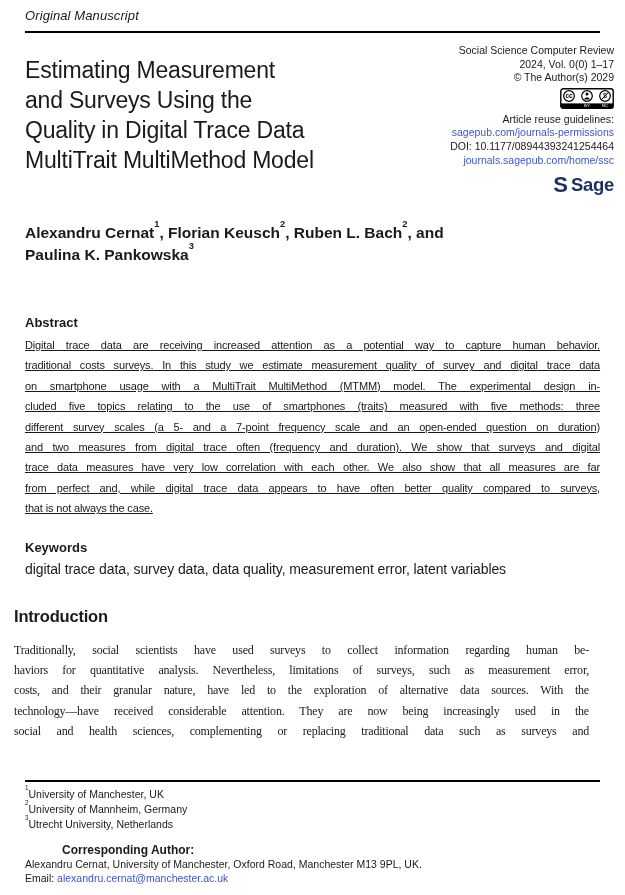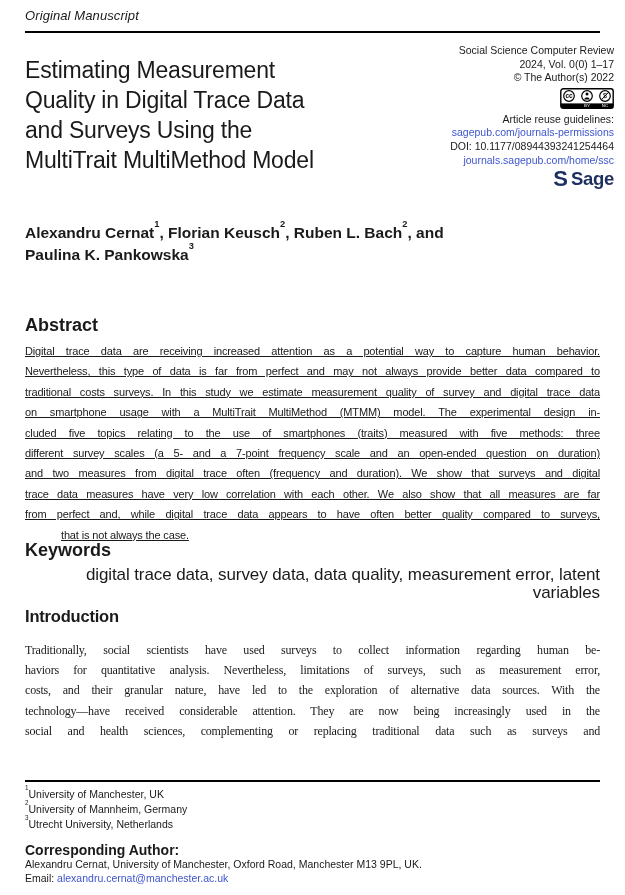--- a/index.html
+++ b/index.html
@@ -16,63 +16,63 @@
   .abs{position:absolute;}
   
   #category{left:25px;top:8px;font-style:italic;font-size:13px;letter-spacing:.1px;}
   #rule1{left:25px;top:31px;width:575px;height:2px;background:#000;}
   
   #title{left:25px;top:55px;width:410px;font-weight:normal;font-size:23px;line-height:30px;letter-spacing:-0.2px;}
   
   #journal-info{left:434px;top:44px;width:180px;font-size:10.5px;line-height:13.6px;text-align:right;}
   #journal-info a{color:var(--link);text-decoration:none;margin-left:12px;}
   .badge-wrap{margin:3px 0 4px 0;height:21px;}
-  #sage-logo{margin-top:5px;color:var(--logo);font-weight:bold;}
+  #sage-logo{margin-top:11px;color:var(--logo);font-weight:bold;}
   #sage-logo .s-mark{font-size:22px;font-weight:900;letter-spacing:-1px;margin-right:4px;vertical-align:-1px;}
   #sage-logo .s-word{font-size:18.5px;letter-spacing:-0.3px;}
   
   #authors{left:25px;top:222px;width:540px;font-weight:bold;font-size:15.5px;line-height:22px;}
   sup{font-size:60%;position:relative;top:-0.5em;line-height:0;}
   
   #abstract{left:25px;top:315px;width:575px;}
-  .sec-head{font-weight:bold;font-size:18px;margin-bottom:5px;}
+  .sec-head{font-weight:bold;font-size:13px;margin-bottom:5px;}
   #abstract-text{font-size:11px;letter-spacing:-0.15px;line-height:20.4px;text-decoration:underline;}
   .jline{text-align:justify;text-align-last:justify;}
-  .jline.endline{text-align-last:left;margin-left:36px;}
+  .jline.endline{text-align-last:left;}
   
   #keywords{left:25px;top:540px;width:575px;}
-  #keywords-text{font-size:17px;letter-spacing:-0.1px;line-height:18px;text-align:right;}
+  #keywords-text{font-size:14px;letter-spacing:-0.1px;line-height:18px;}
   
-  #introduction{left:25px;top:607px;width:575px;}
+  #introduction{left:14px;top:607px;width:575px;}
   #intro-head{font-weight:bold;font-size:16.5px;letter-spacing:-0.2px;}
   #introduction-text{margin-top:14px;font-family:"Liberation Serif",serif;font-size:12px;letter-spacing:-0.2px;line-height:20.2px;}
   
   #footer-rule{left:25px;top:780px;width:575px;height:1.5px;background:#000;}
   #affiliations{left:25px;top:787px;font-size:10.5px;line-height:15px;}
   #corresponding{left:25px;top:843px;font-size:10.5px;line-height:14px;}
-  #corresponding .corr-label{font-weight:bold;font-size:14px;}
+  #corresponding .corr-label{font-weight:bold;font-size:12px;margin-left:37px;}
   #corresponding a{color:var(--link);text-decoration:none;}
 </style>
 </head>
 <body>
 
 <div class="abs" id="category">Original Manuscript</div>
 <div class="abs" id="rule1"></div>
 
 <div class="abs" id="title">
     <div class="tline">Estimating Measurement</div>
+    <div class="tline">and Surveys Using the</div>
     <div class="tline">Quality in Digital Trace Data</div>
-    <div class="tline">and Surveys Using the</div>
     <div class="tline">MultiTrait MultiMethod Model</div>
   </div>
 
 <div class="abs" id="journal-info">
   <div>Social Science Computer Review</div>
   <div>2024, Vol. 0(0) 1–17</div>
-  <div>© The Author(s) 2022</div>
+  <div>© The Author(s) 2029</div>
   <div class="badge-wrap">
     <svg width="54" height="21" viewBox="0 0 54 21" aria-hidden="true">
       <rect x="0.8" y="0.8" width="52.4" height="19.4" rx="2.5" fill="#ffffff" stroke="#000" stroke-width="1.4"></rect>
       <circle cx="9" cy="8" r="5.3" fill="none" stroke="#000" stroke-width="1.2"></circle>
       <text x="9" y="10.3" font-size="6.5" font-weight="bold" text-anchor="middle" font-family="Liberation Sans, sans-serif">cc</text>
       <circle cx="27" cy="8" r="5.3" fill="none" stroke="#000" stroke-width="1.2"></circle>
       <circle cx="27" cy="5.9" r="1.5" fill="#000"></circle>
       <path d="M24.3 11.4 C24.3 8.8 29.7 8.8 29.7 11.4 Z" fill="#000"></path>
       <circle cx="45" cy="8" r="5.3" fill="none" stroke="#000" stroke-width="1.2"></circle>
       <text x="45" y="10.4" font-size="7" text-anchor="middle" font-family="Liberation Sans, sans-serif">$</text>
@@ -90,21 +90,20 @@
     <span class="s-mark">S</span><span class="s-word">Sage</span>
   </div>
 </div>
 
 <div class="abs" id="authors"><span>Alexandru Cernat</span><sup>1</sup><span>, </span><span>Florian Keusch</span><sup>2</sup><span>, </span><span>Ruben L. Bach</span><sup>2</sup><span>, and</span><br><span>Paulina K. Pankowska</span><sup>3</sup></div>
 
 <div class="abs" id="abstract">
   <div class="sec-head">Abstract</div>
   <div id="abstract-text">
       <div class="jline">Digital trace data are receiving increased attention as a potential way to capture human behavior.</div>
-      <div class="jline">Nevertheless, this type of data is far from perfect and may not always provide better data compared to</div>
       <div class="jline">traditional costs surveys. In this study we estimate measurement quality of survey and digital trace data</div>
       <div class="jline">on smartphone usage with a MultiTrait MultiMethod (MTMM) model. The experimental design in-</div>
       <div class="jline">cluded five topics relating to the use of smartphones (traits) measured with five methods: three</div>
       <div class="jline">different survey scales (a 5- and a 7-point frequency scale and an open-ended question on duration)</div>
       <div class="jline">and two measures from digital trace often (frequency and duration). We show that surveys and digital</div>
       <div class="jline">trace data measures have very low correlation with each other. We also show that all measures are far</div>
       <div class="jline">from perfect and, while digital trace data appears to have often better quality compared to surveys,</div>
       <div class="jline endline">that is not always the case.</div>
     </div>
 </div>

